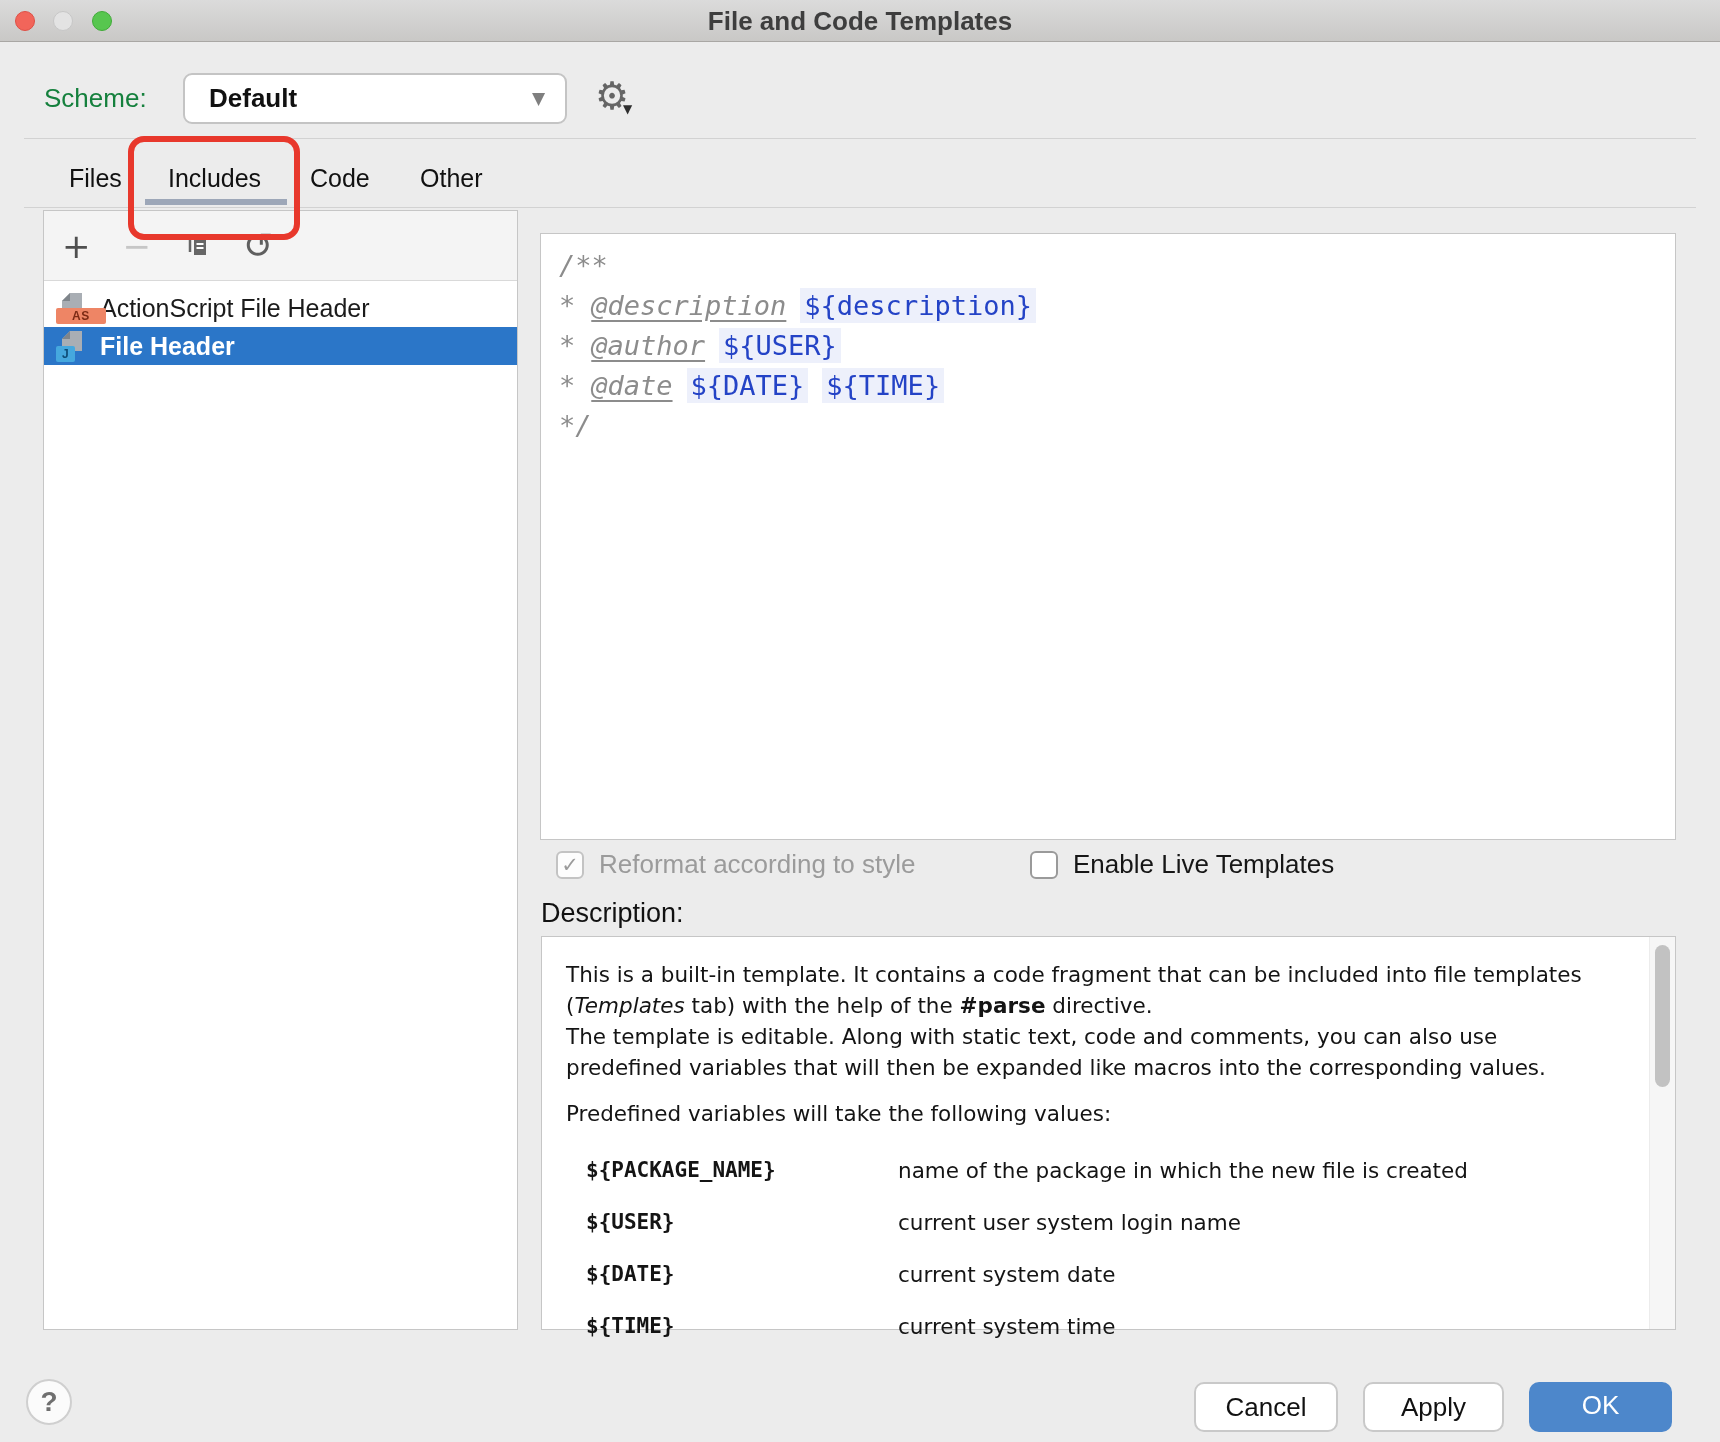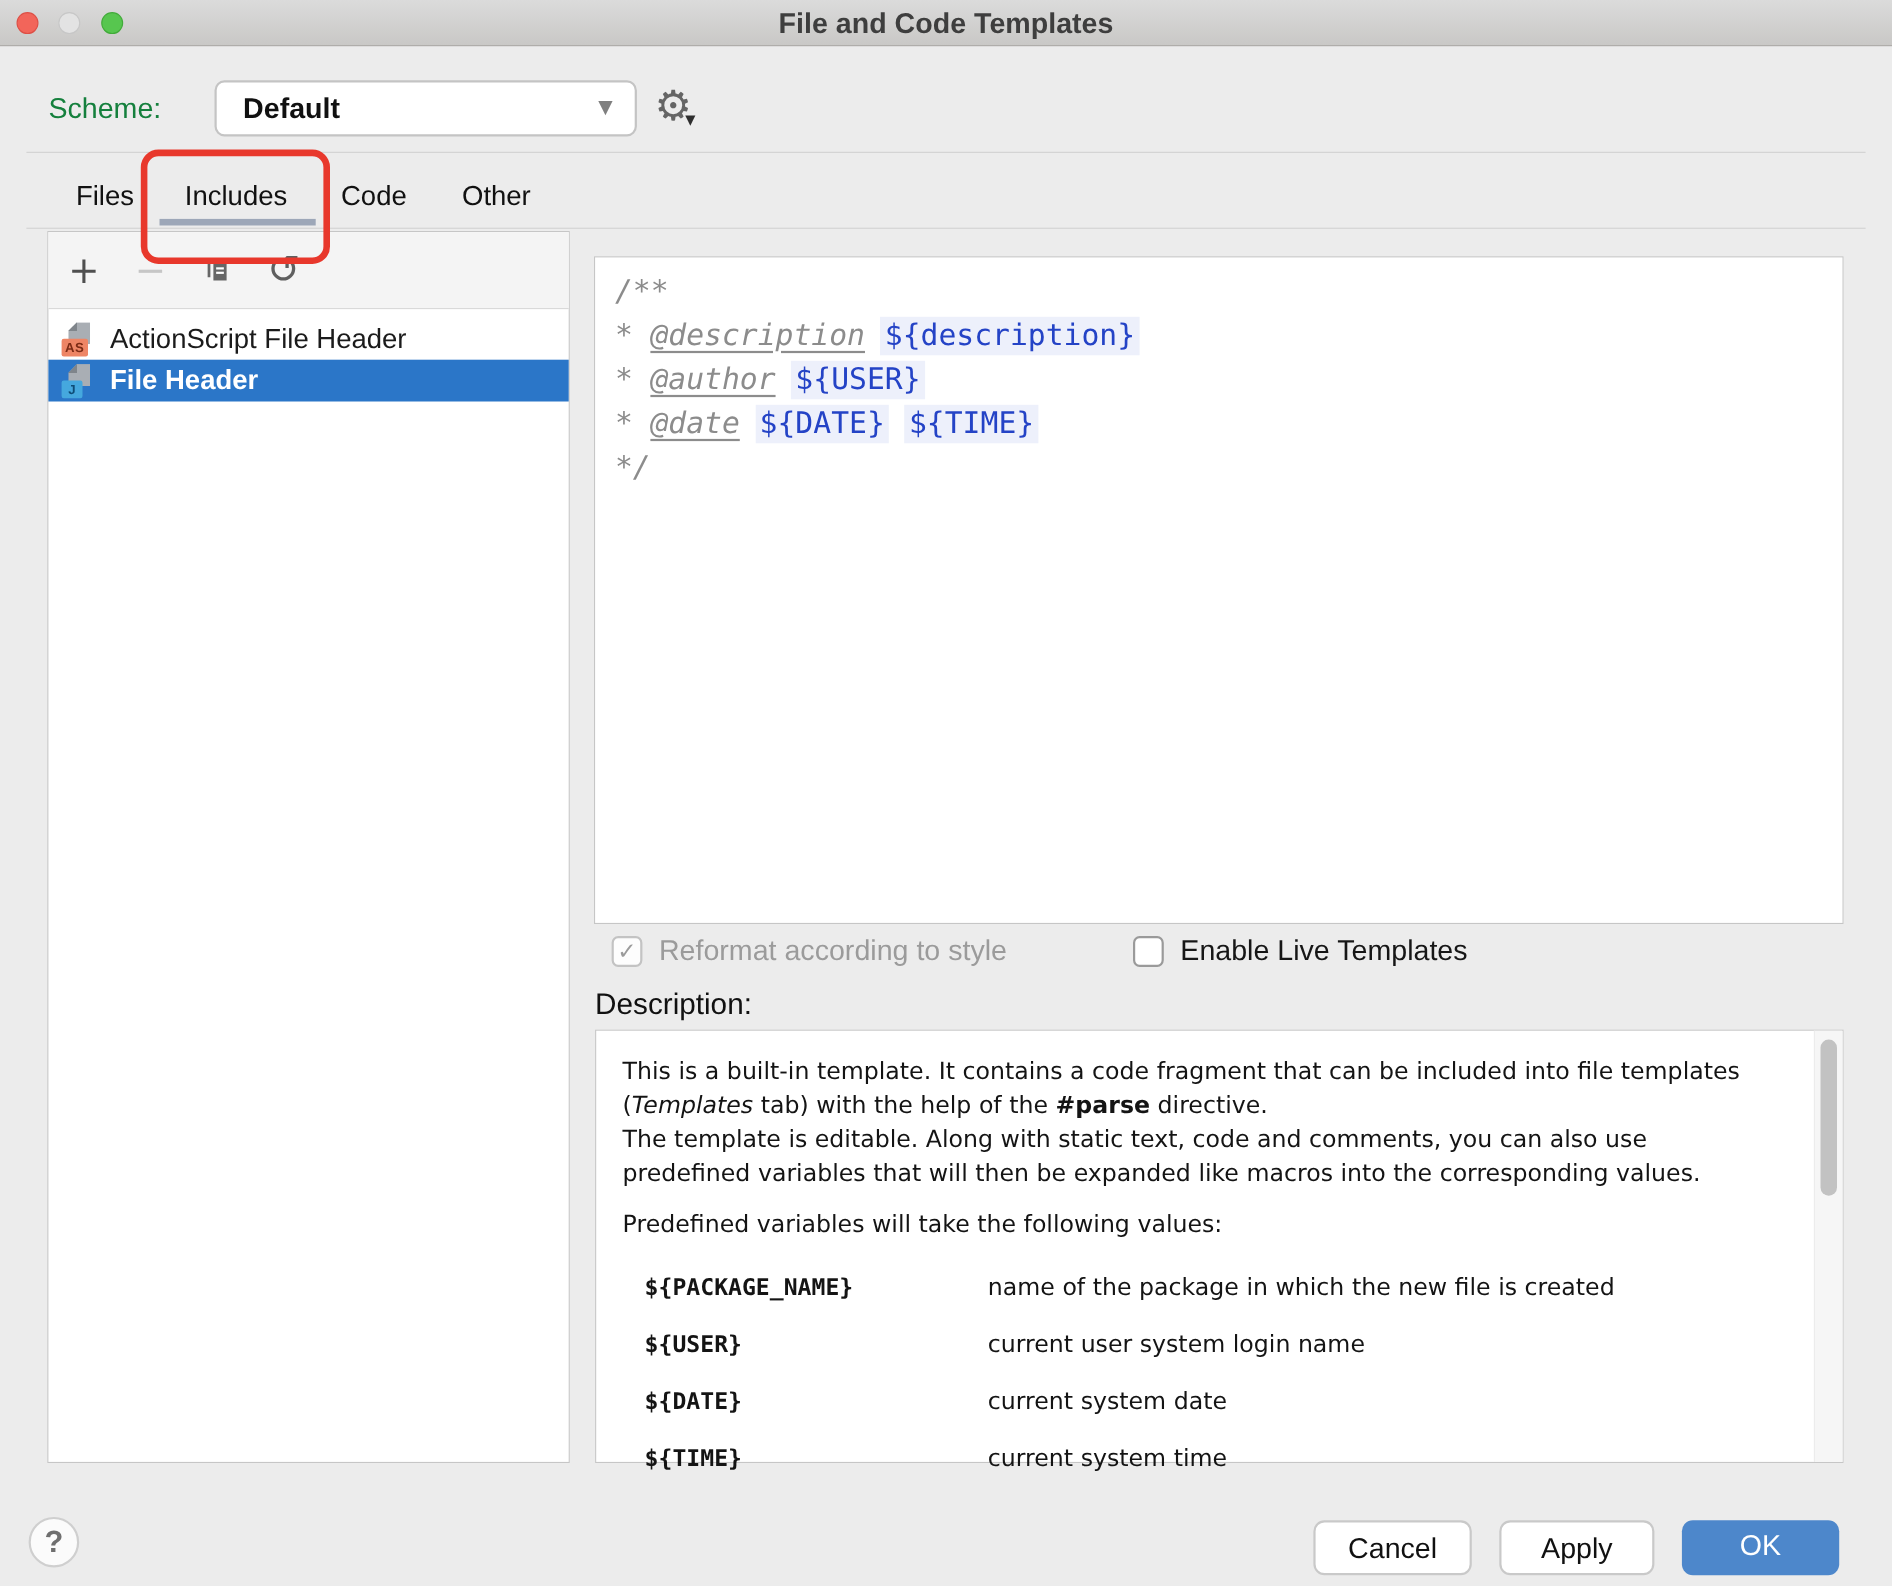--- a/index.html
+++ b/index.html
@@ -23,21 +23,21 @@
     font-size:26px; font-weight:600; color:#3E3E3E;
   }
   .light { position:absolute; top:11px; width:20px; height:20px; border-radius:50%; }
   .light.red   { left:15px; background:#F2655A; border:1px solid #DE4F45; }
   .light.gray  { left:53px; background:#E3E3E3; border:1px solid #C7C7C7; }
   .light.green { left:92px; background:#57C64F; border:1px solid #41AB39; }
 
   
   .scheme-label { position:absolute; left:44px; top:83px; font-size:26px; color:#15803d; }
   .scheme-select {
-    position:absolute; left:195px; top:73px; width:384px; height:51px;
+    position:absolute; left:183px; top:73px; width:384px; height:51px;
     background:#fff; border:2px solid #C4C4C4; border-radius:9px;
   }
   .scheme-value { position:absolute; left:24px; top:0; line-height:47px; font-size:26px; font-weight:bold; color:#111; }
   .select-arrow {
     position:absolute; right:20px; top:0; line-height:47px;
     font-family:"DejaVu Sans", sans-serif; font-size:17px; color:#7F7F7F;
   }
   .gear-btn { position:absolute; left:593px; top:74px; width:50px; height:50px; }
   .gear-glyph { position:absolute; left:2px; top:0px; font-family:"DejaVu Sans", sans-serif; font-size:38px; color:#656565; }
   .gear-caret { position:absolute; left:30px; top:28px; font-family:"DejaVu Sans", sans-serif; font-size:12px; color:#2e2e2e; }
@@ -80,21 +80,21 @@
   .row.selected { background:#2B76C8; color:#fff; font-weight:600; }
   .file-icon { position:relative; width:30px; height:32px; flex:0 0 30px; }
   .page {
     position:absolute; left:6px; top:1px; width:20px; height:20px; background:#A9AEB4;
     clip-path:polygon(8px 0, 100% 0, 100% 100%, 0 100%, 0 8px);
   }
   .fold { position:absolute; left:6px; top:1px; width:0; height:0;
     border-left:8px solid transparent; border-bottom:8px solid #7F858B; }
   .badge {
     position:absolute; left:0; bottom:0; font-size:12px; font-weight:bold;
-    padding:1px 3px; border-radius:2px; letter-spacing:0.5px; line-height:14px;
+    padding:1px 16px; border-radius:2px; letter-spacing:0.5px; line-height:14px;
   }
   .badge-as { background:#EE8565; color:#7C2B15; }
   .badge-j  { background:#45A8DE; color:#0E4D77; padding:1px 6px; }
 
   
   .editor {
     position:absolute; left:540px; top:233px; width:1136px; height:607px;
     background:#fff; border:1px solid #C6C6C6;
     padding:12px 0 0 18px;
     font-family:"DejaVu Sans Mono", monospace; font-size:27px; font-style:italic;

